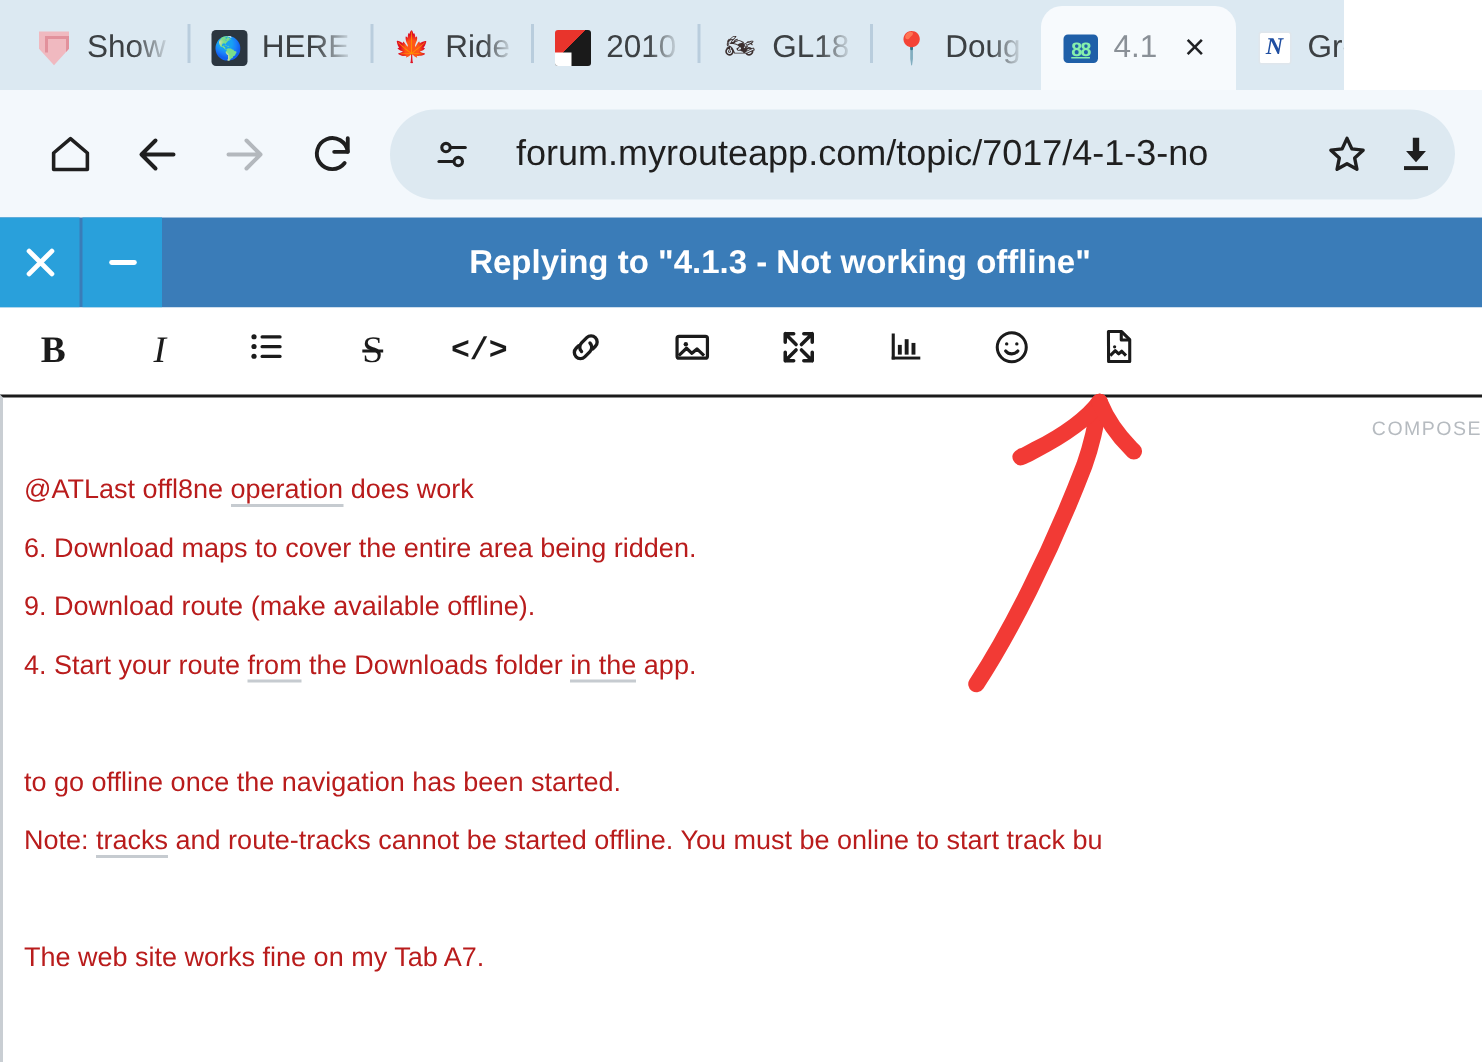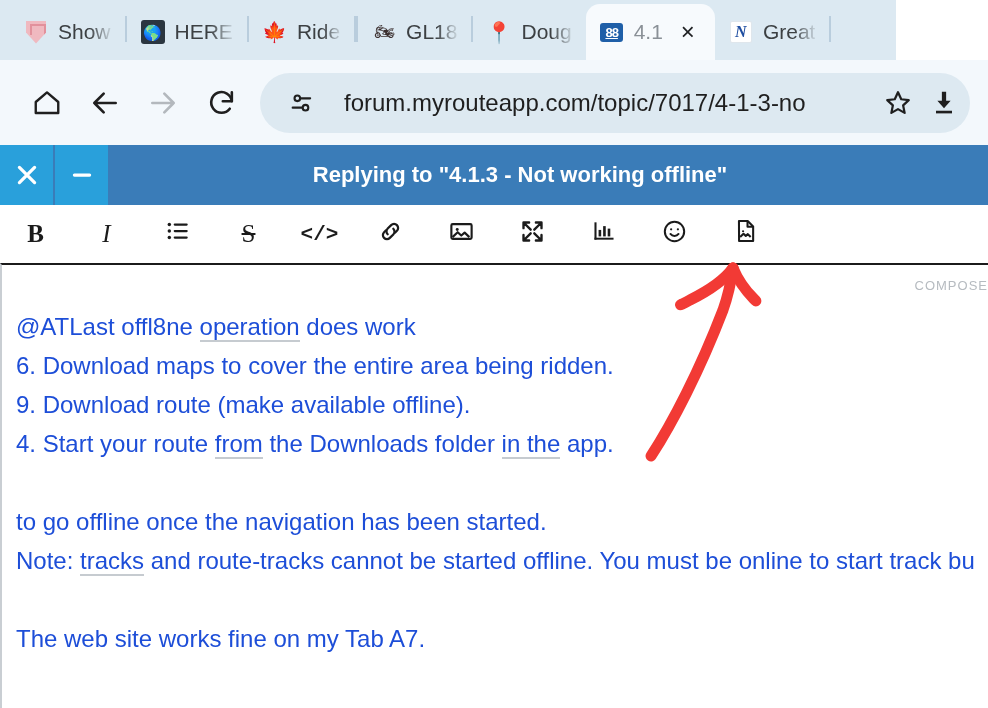--- a/index.html
+++ b/index.html
@@ -73,21 +73,21 @@
     background: linear-gradient(135deg, #e8342c 0%, #e8342c 42%, #1a1a1a 42%, #1a1a1a 100%);
     position: relative; overflow: hidden;
   }
   .fav-2010::after {
     content:""; position:absolute; left:0; bottom:0; width:11px; height:9px; background:#ffffff;
   }
   .fav-bike { color: #3b2f2f; font-size: 16px; letter-spacing: -1px; }
   .fav-pin { color: #2196f3; font-size: 21px; }
   .fav-forum {
     width: 23px; height: 19px; background: #1f5fa8; border-radius: 3px;
-    color: #ffffff; font-size: 13px; font-weight: bold; line-height: 19px;
+    color: #86efac; font-size: 13px; font-weight: bold; line-height: 19px;
     text-align: center; letter-spacing: -1px; text-decoration: underline;
   }
   .fav-n {
     width: 22px; height: 22px; background: #ffffff; border: 1px solid #dfe6ec;
     border-radius: 2px; color: #1f4ea1; font-weight: bold; font-style: italic;
     font-size: 16px; line-height: 20px; text-align: center;
     font-family: "Liberation Serif", serif;
   }
   .tab-close {
     width: 26px; height: 26px; display:flex; align-items:center; justify-content:center;
@@ -170,21 +170,21 @@
     border-top: 2px solid #1b1b1b;
     border-left: 2px solid #c9ced3;
     overflow: hidden;
   }
   .compose-label {
     position: absolute; right: 0px; top: 13px;
     font-size: 13px; letter-spacing: 1px; color: #b6bbc0;
   }
   .compose-body {
     position: absolute; left: 14px; top: 42px; right: 0;
-    font-size: 24px; line-height: 39px; color: #1d4ed8;
+    font-size: 18px; line-height: 39px; color: #b91c1c;
     white-space: nowrap;
   }
   .sp { border-bottom: 2px solid #c6cbd0; }
   .blank-line { height: 39px; }
 
   
   .annotation {
     position: absolute; left: 0; top: 0; width: 988px; height: 708px;
     pointer-events: none;
   }
@@ -212,20 +212,26 @@
       <span class="tab-title">HERE</span>
     </div>
     <div class="tab-sep"></div>
 
     <div class="tab inactive">
       <span class="favicon fav-leaf">🍁</span>
       <span class="tab-title">Ride</span>
     </div>
     <div class="tab-sep"></div>
 
+    <div class="tab inactive">
+      <span class="favicon">
+          <span class="fav-2010"></span>
+        </span>
+      <span class="tab-title">2010</span>
+    </div>
     <div class="tab-sep"></div>
 
     <div class="tab inactive">
       <span class="favicon fav-bike">🏍</span>
       <span class="tab-title">GL18</span>
     </div>
     <div class="tab-sep"></div>
 
     <div class="tab inactive">
       <span class="favicon fav-pin">📍</span>

